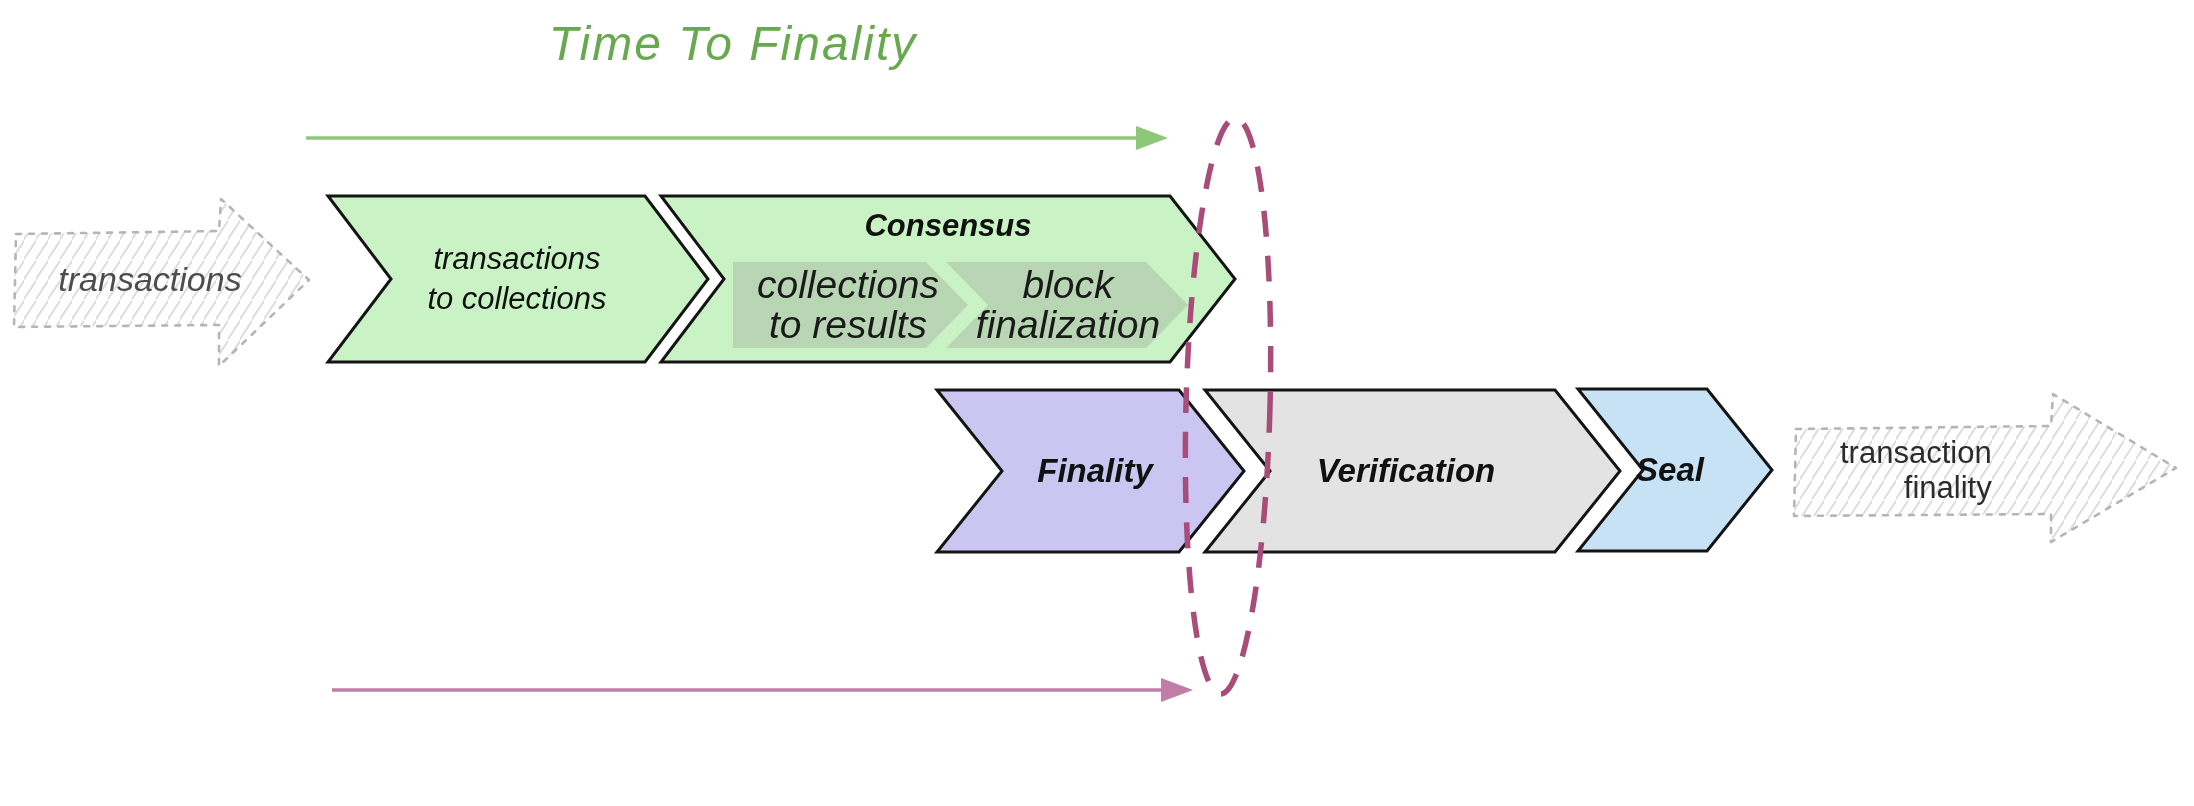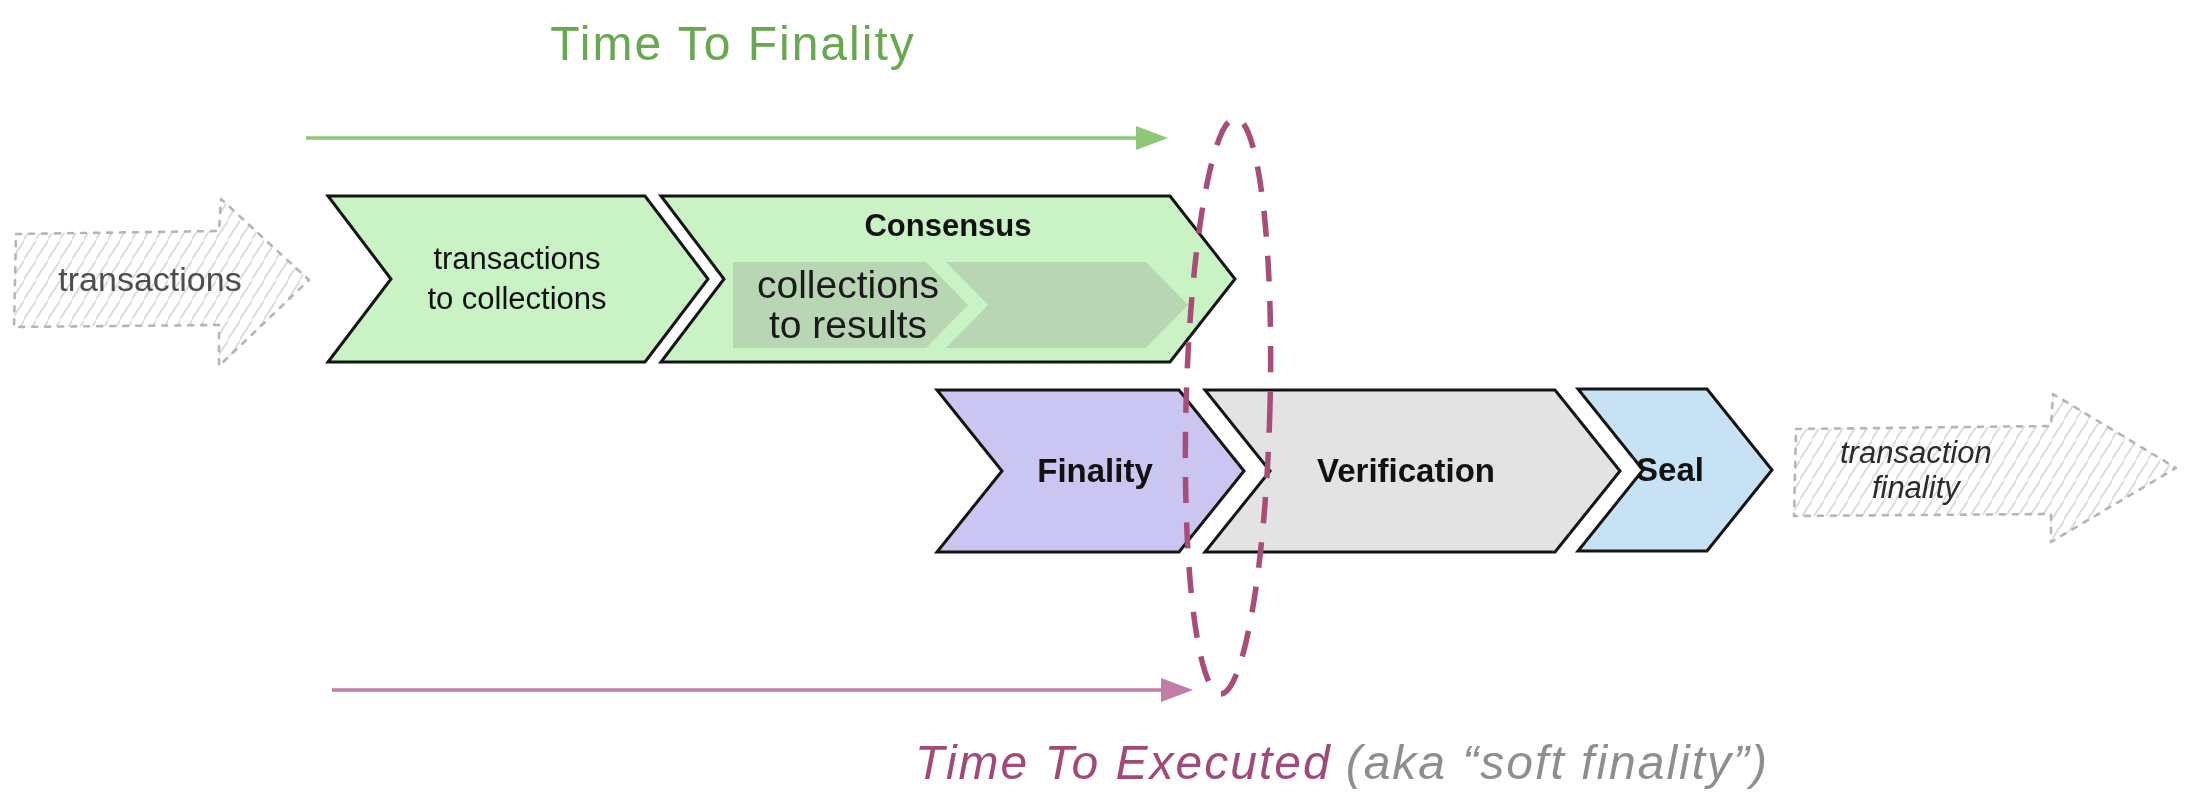--- a/index.html
+++ b/index.html
@@ -44,27 +44,27 @@
     stroke-width: 5.5;
     stroke-dasharray: 26 19;
     stroke-linecap: butt;
   }
   
   .lbl {
     position: absolute;
     transform: translate(-50%, -50%);
     text-align: center;
     white-space: nowrap;
+    font-style: italic;
   }
   .lbl-left {
     position: absolute;
     transform: translate(0, -50%);
-    text-align: center;
+    text-align: right;
     white-space: nowrap;
-    font-style: italic;
   }
   .title-finality {
     font-size: 48px;
     letter-spacing: 2px;
     font-weight: 500;
     color: #68a84e;
   }
   .title-executed {
     font-size: 48px;
     letter-spacing: 2px;
@@ -148,29 +148,30 @@
     <div>to collections</div>
   </div>
 
   <div class="lbl stage-text bold stage-title" style="left:948px; top:226px;">Consensus</div>
 
   <div class="lbl substep-text" style="left:848px; top:305px;">
     <div>collections</div>
     <div>to results</div>
   </div>
 
+  <div class="lbl substep-text" style="left:1068px; top:305px;">
+    <div>block</div>
+    <div>finalization</div>
+  </div>
 
   <div class="lbl stage-title-lg" style="left:1095px; top:471px;">Finality</div>
 
   <div class="lbl stage-title-lg" style="left:1406px; top:471px;">Verification</div>
 
   <div class="lbl stage-title-lg" style="left:1670px; top:470px;">Seal</div>
 
   <div class="lbl-left results-label" style="left:1840px; top:470px;">
     <div>transaction</div>
     <div>finality</div>
   </div>
 
-  <div class="lbl-left title-executed" style="left:915px; top:762px;">
-    <span>Time To Executed</span><span class="title-executed-suffix">(aka “soft finality”)</span>
-  </div>
 
 </div>
 
 </body></html>

